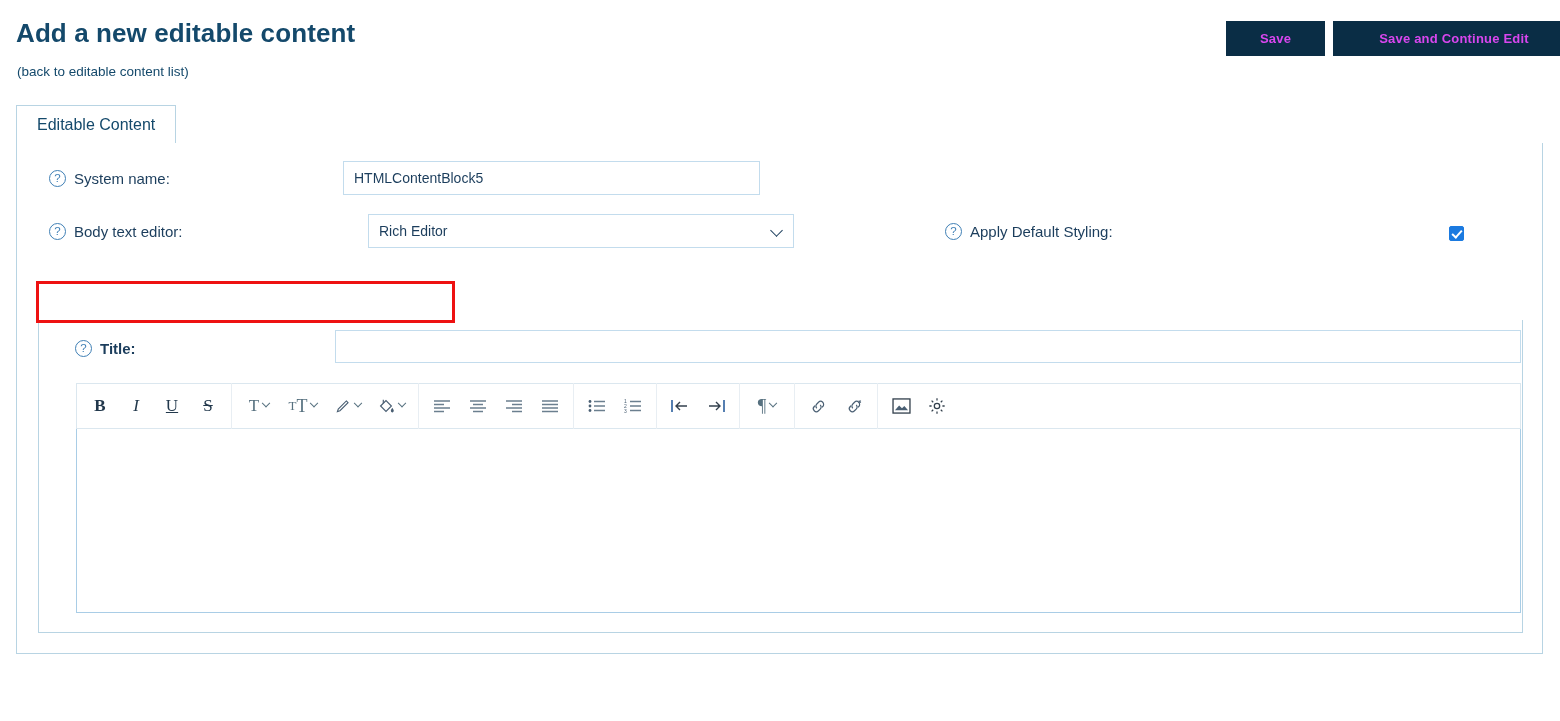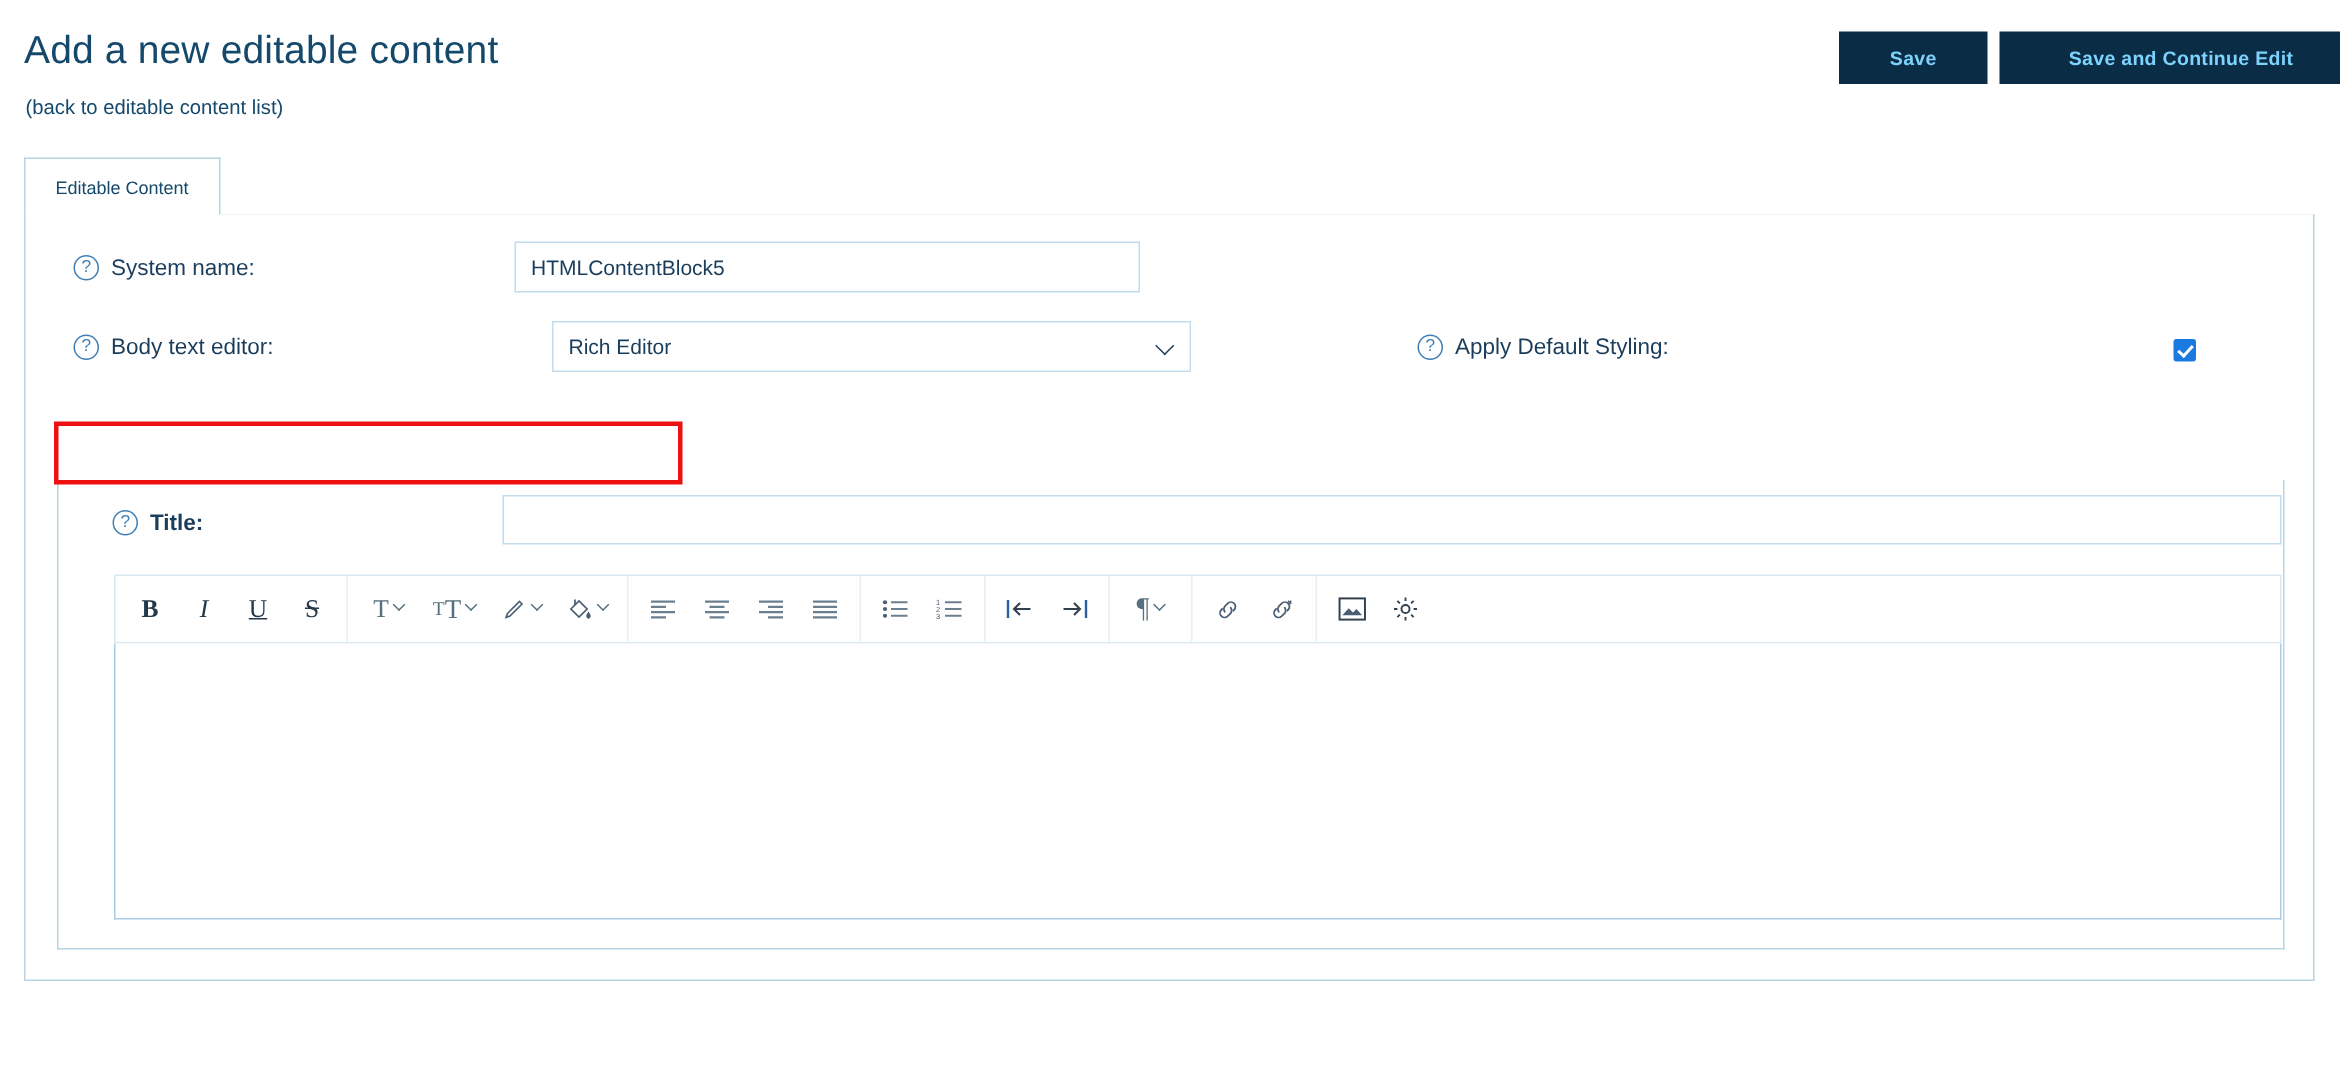--- a/index.html
+++ b/index.html
@@ -9,48 +9,48 @@
     background: #ffffff;
     font-family: "Liberation Sans", sans-serif;
     color: #1b3d5c;
     overflow: hidden;
   }
   .page { position: relative; width: 1560px; height: 721px; }
 
   
   .page-title {
     position: absolute; left: 16px; top: 18px;
-    font-size: 26px; font-weight: 400; color: #14496b;
+    font-size: 26px; font-weight: 700; color: #14496b;
     letter-spacing: 0.1px; white-space: nowrap;
   }
   .back-link {
     position: absolute; left: 17px; top: 64px;
     font-size: 13.5px; color: #14496b;
     cursor: pointer; white-space: nowrap;
   }
   .btn {
     position: absolute; top: 21px; height: 35px;
-    background: #0a2d45; color: #7dd3fc;
+    background: #0a2d45; color: #d946ef;
     border: none; font-family: "Liberation Sans", sans-serif;
     font-size: 13px; font-weight: bold; cursor: pointer;
     display: flex; align-items: center; justify-content: center;
     letter-spacing: 0.2px;
   }
   .btn-save { left: 1226px; width: 99px; }
   .btn-save-continue { left: 1333px; width: 242px; }
 
   
   .tabstrip {
     position: absolute; left: 16px; top: 105px; width: 1527px; height: 39px;
     border-bottom: 1px solid #b8d4e3;
   }
   .tab-main {
     position: absolute; left: 0; top: 0; height: 39px;
     padding: 0 20px; display: flex; align-items: center;
-    font-size: 12px; color: #14496b; background: #ffffff;
+    font-size: 16px; color: #14496b; background: #ffffff;
     border: 1px solid #b8d4e3; border-bottom: 1px solid #ffffff;
     cursor: pointer; white-space: nowrap;
   }
   .panel-outer {
     position: absolute; left: 16px; top: 143px; width: 1527px; height: 511px;
     border: 1px solid #b8d4e3; border-top: none; background: #ffffff;
   }
 
   
   .row { position: absolute; display: flex; align-items: center; }

